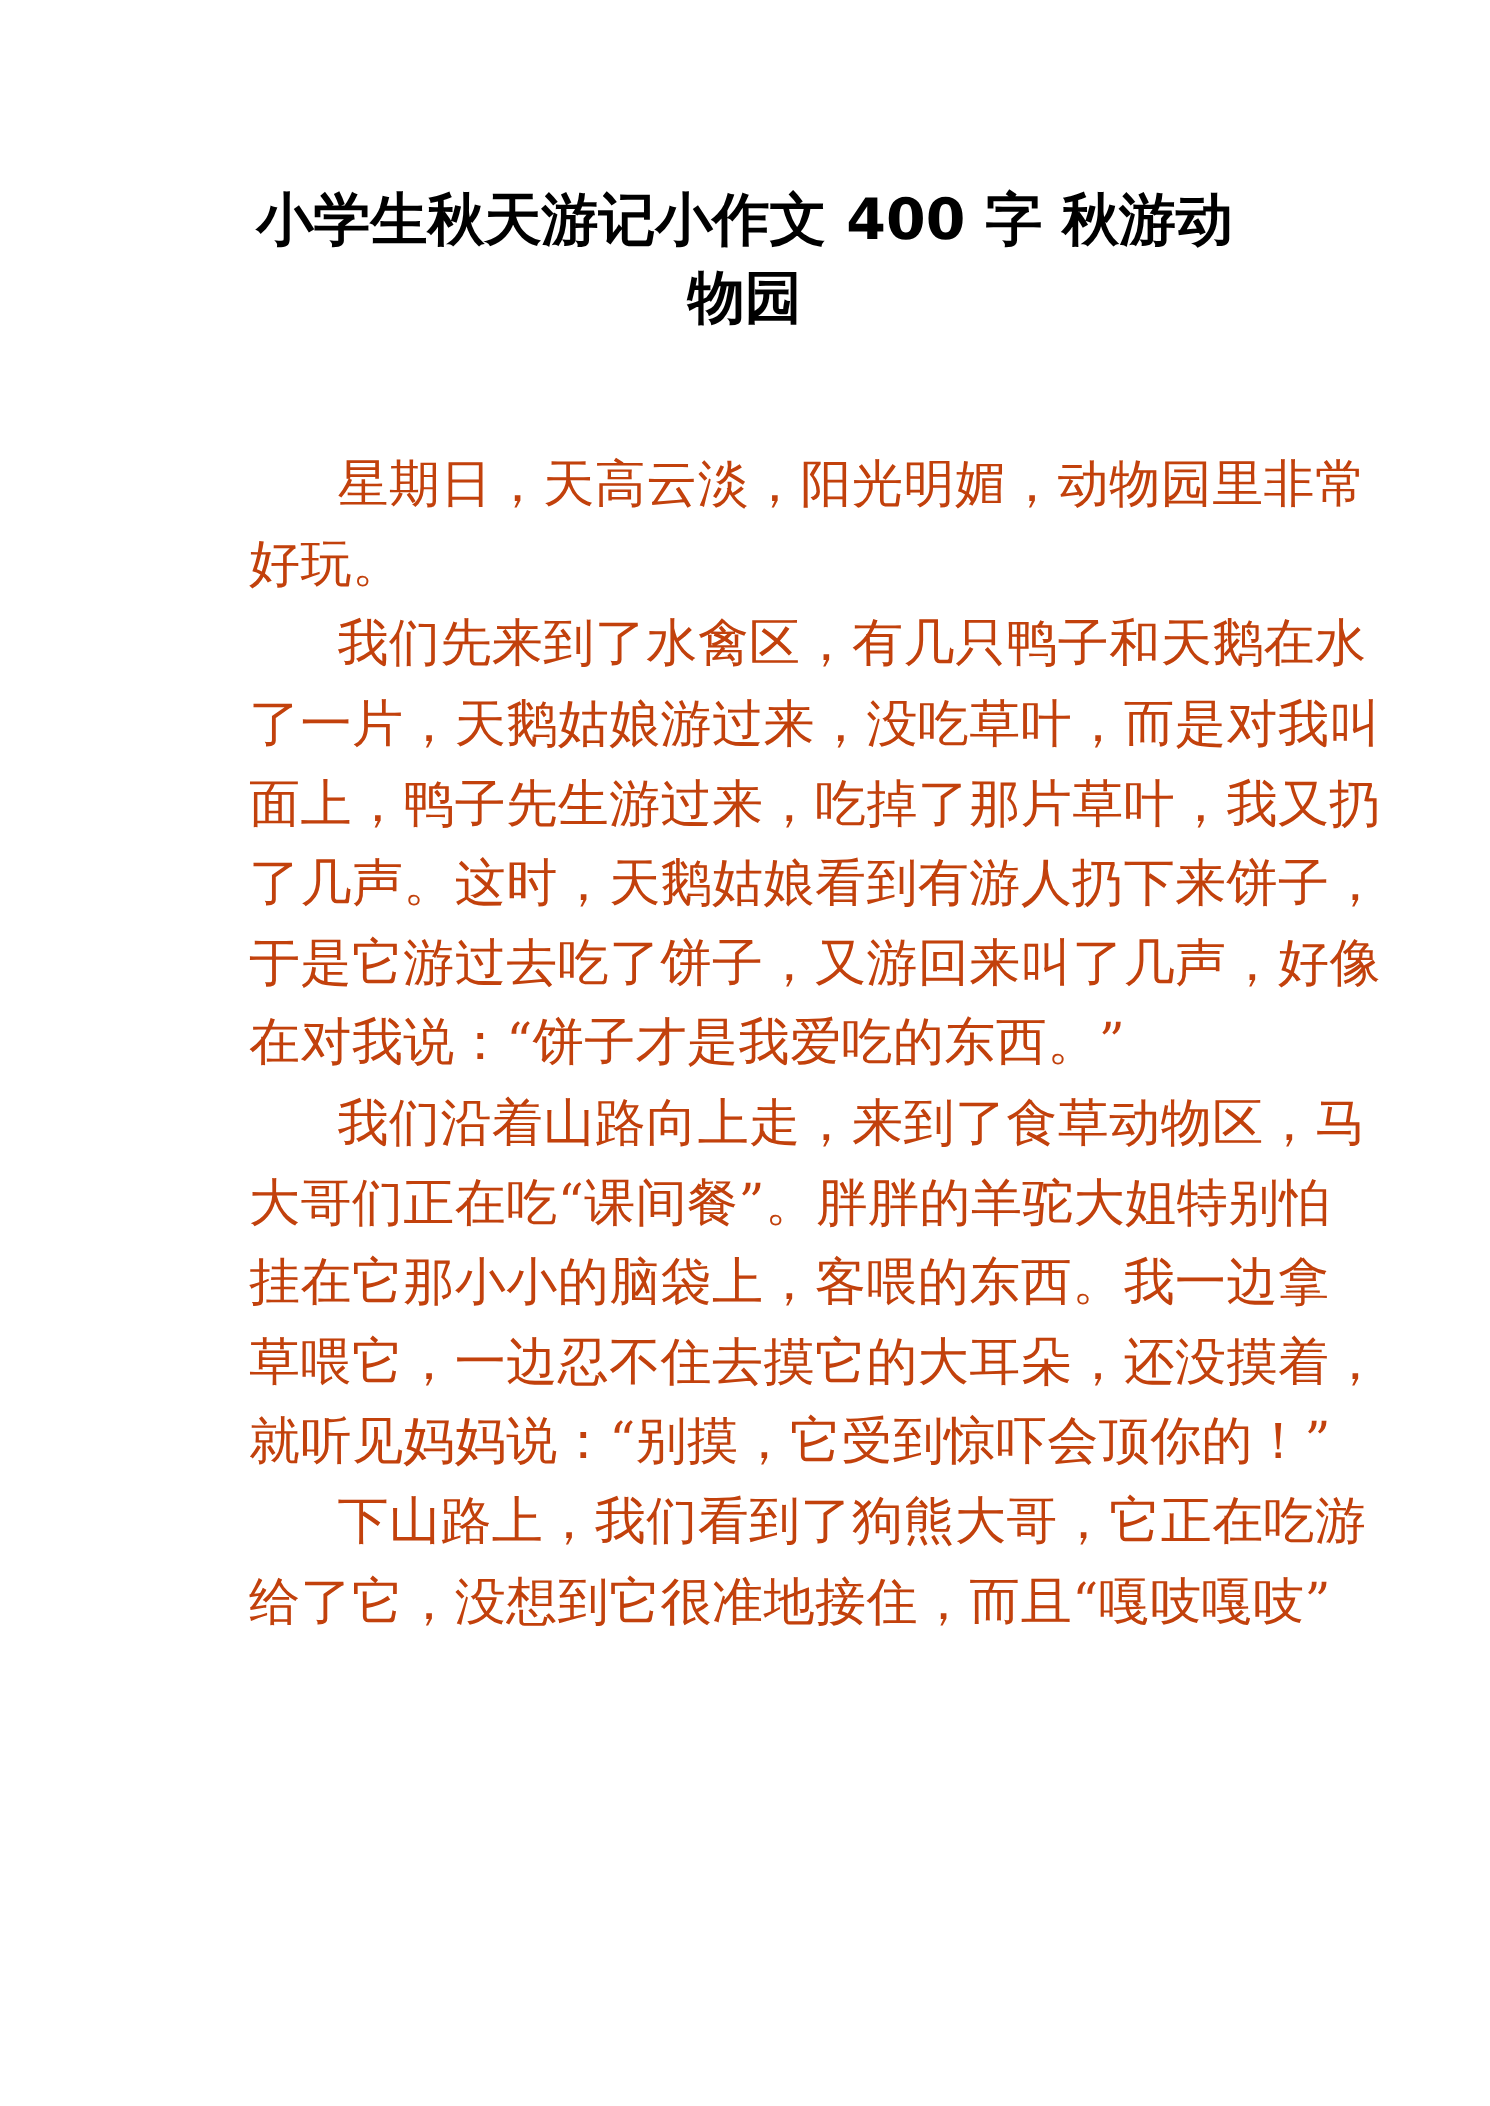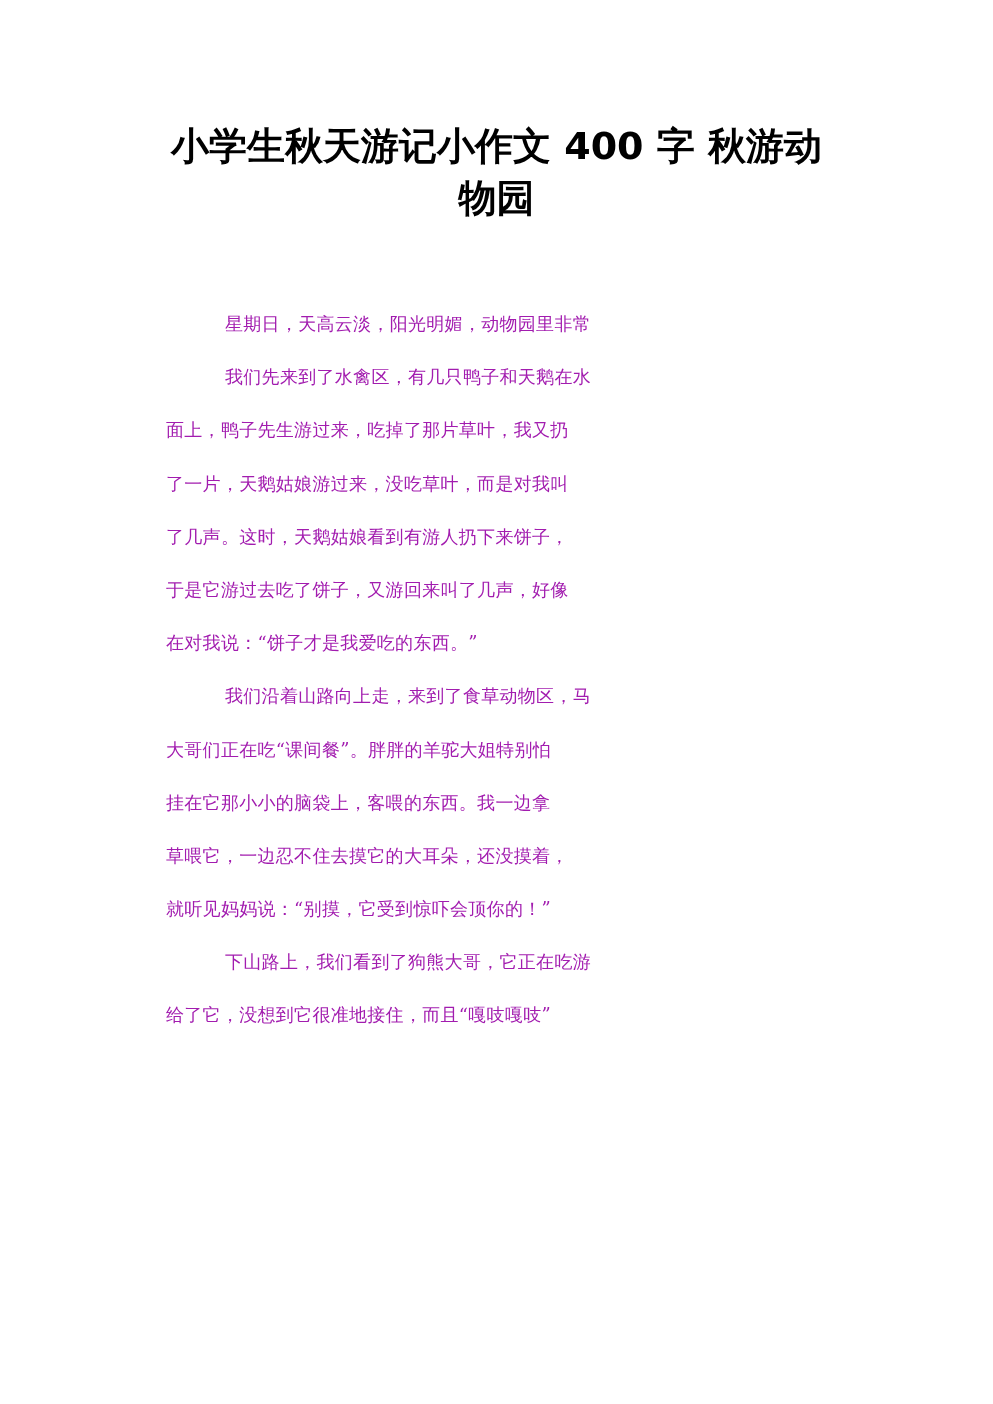--- a/index.html
+++ b/index.html
@@ -38,48 +38,49 @@
     }
     .body {
       position: absolute;
       left: 166px;
       top: 297px;
       width: 662px;
     }
     .line {
       height: 53.2px;
       line-height: 53.2px;
-      font-size: 18px;
+      font-size: 34px;
       white-space: nowrap;
-      color: #a21caf;
+      color: #c2410c;
       letter-spacing: 0.3px;
     }
     .line.indent {
       padding-left: 59px;
     }
   </style>
 </head>
 <body>
 
 <div class="page">
   <h1 class="title">
     <div>小学生秋天游记小作文 400 字  秋游动</div>
     <div>物园</div>
   </h1>
 
   <div class="body">
 
     <div>
       <div class="line indent">星期日，天高云淡，阳光明媚，动物园里非常</div>
+      <div class="line">好玩。</div>
     </div>
 
     <div>
       <div class="line indent">我们先来到了水禽区，有几只鸭子和天鹅在水</div>
+      <div class="line">了一片，天鹅姑娘游过来，没吃草叶，而是对我叫</div>
       <div class="line">面上，鸭子先生游过来，吃掉了那片草叶，我又扔</div>
-      <div class="line">了一片，天鹅姑娘游过来，没吃草叶，而是对我叫</div>
       <div class="line">了几声。这时，天鹅姑娘看到有游人扔下来饼子，</div>
       <div class="line">于是它游过去吃了饼子，又游回来叫了几声，好像</div>
       <div class="line">在对我说：“饼子才是我爱吃的东西。”</div>
     </div>
 
     <div>
       <div class="line indent">我们沿着山路向上走，来到了食草动物区，马</div>
       <div class="line">大哥们正在吃“课间餐”。胖胖的羊驼大姐特别怕</div>
       <div class="line">挂在它那小小的脑袋上，客喂的东西。我一边拿</div>
       <div class="line">草喂它，一边忍不住去摸它的大耳朵，还没摸着，</div>

